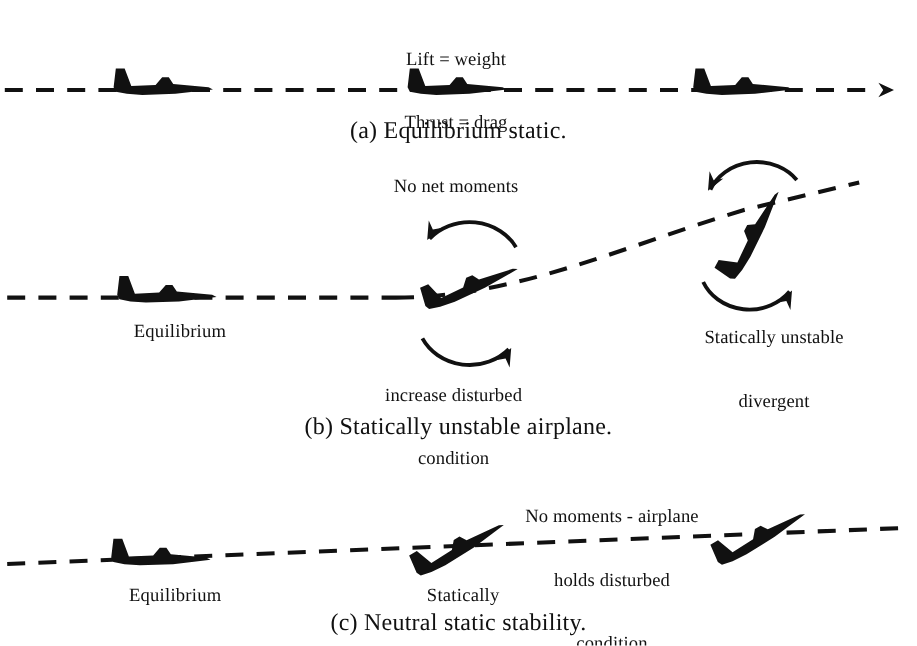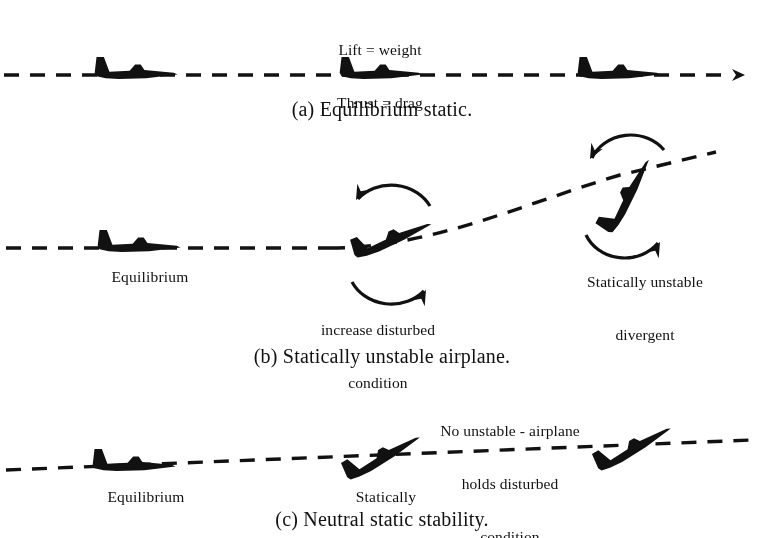--- a/index.html
+++ b/index.html
@@ -119,39 +119,40 @@
       </g>
       <g transform="translate(633,444) rotate(-30) scale(0.92)">
         <use href="#jet"></use>
       </g>
     </g>
   </svg>
 
   <div class="txt ann ctr" style="left:380px;top:6px;">
     <div>Lift = weight</div>
     <div>Thrust = drag</div>
+    <div>No net moments</div>
   </div>
   <div class="txt cap ctr" style="left:382px;top:98px;">(a) Equilibrium static.</div>
 
   <div class="txt lbl ctr" style="left:150px;top:268px;">Equilibrium</div>
 
   <div class="txt ann ctr" style="left:378px;top:286px;">
     <div>increase disturbed</div>
     <div>condition</div>
   </div>
 
   <div class="txt cap ctr" style="left:382px;top:345px;">(b) Statically unstable airplane.</div>
 
   <div class="txt ann ctr" style="left:645px;top:238px;">
     <div>Statically unstable</div>
     <div>divergent</div>
   </div>
 
   <div class="txt ann ctr" style="left:510px;top:387px;">
-    <div>No unstable - airplane</div>
+    <div>No moments - airplane</div>
     <div>holds disturbed</div>
     <div>condition</div>
   </div>
 
   <div class="txt lbl ctr" style="left:146px;top:488px;">Equilibrium</div>
   <div class="txt lbl ctr" style="left:386px;top:488px;">Statically</div>
 
   <div class="txt cap ctr" style="left:382px;top:508px;">(c) Neutral static stability.</div>
 
 </div>

